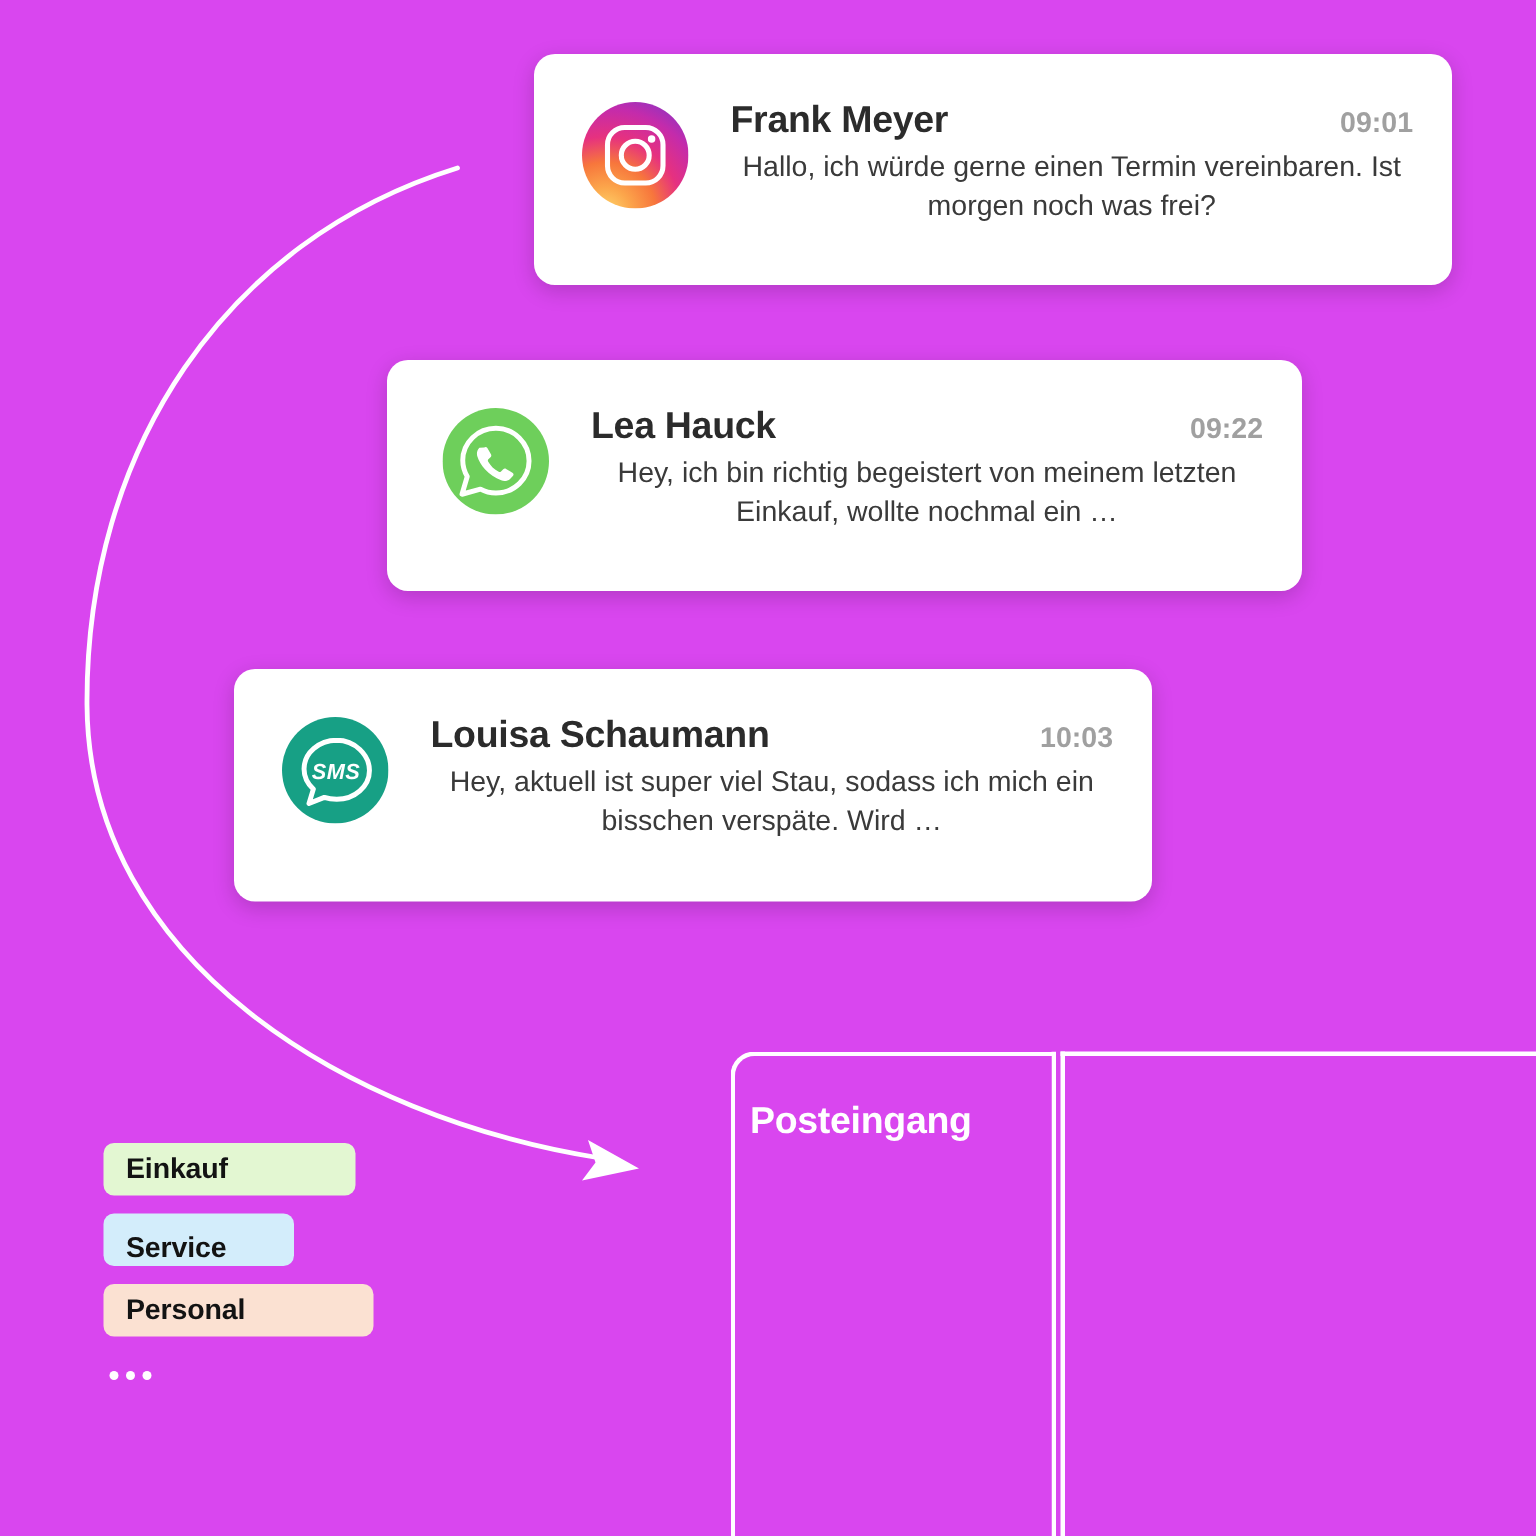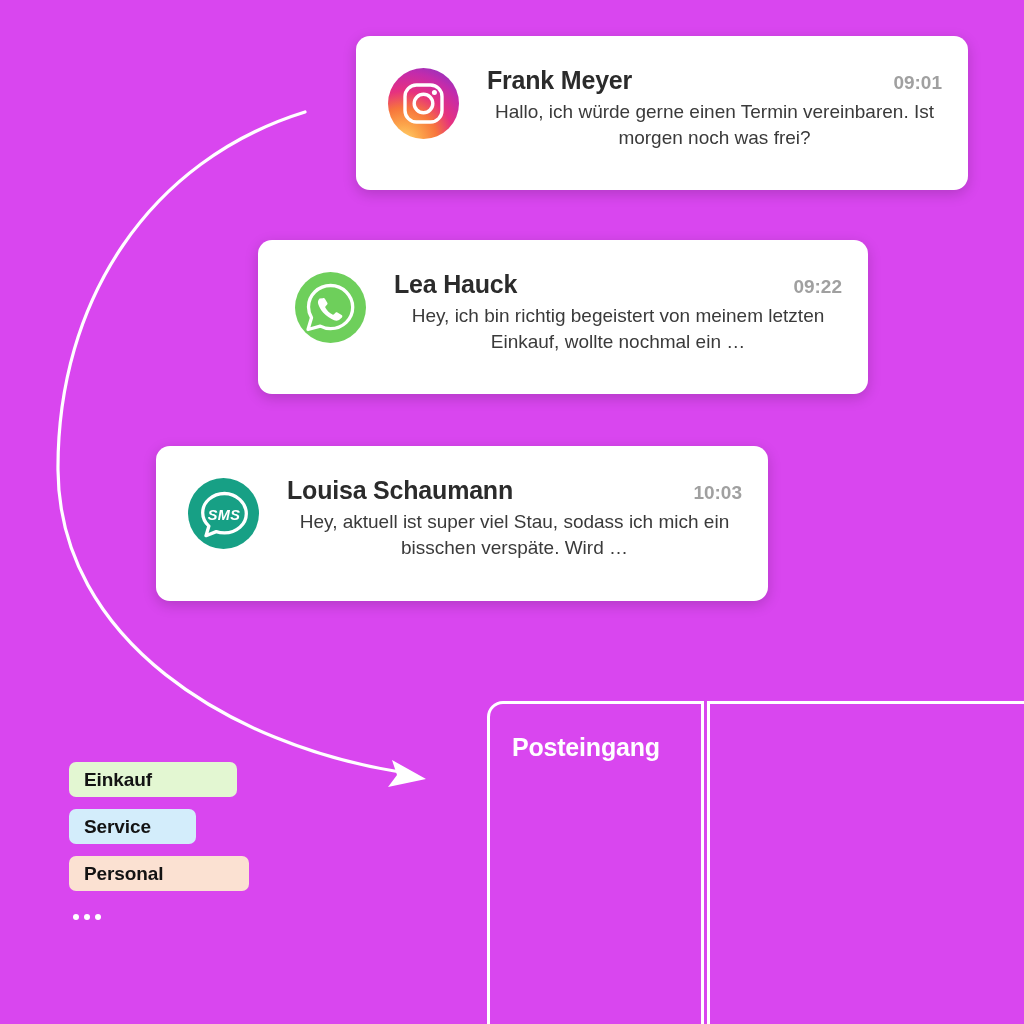--- a/index.html
+++ b/index.html
@@ -101,21 +101,21 @@
     display: flex;
     align-items: center;
     padding: 0 0 0 15px;
     box-sizing: border-box;
     font-size: 19px;
     font-weight: 700;
     color: #131313;
     letter-spacing: -0.1px;
   }
   .tag-1 { top: 762px; width: 168px; background: #e3f7d2; }
-  .tag-2 { top: 809px; width: 127px; background: #d3edfb; }
+  .tag-2 { top: 809px; width: 127px; background: #d3edfb; align-items: flex-end; }
   .tag-3 { top: 856px; width: 180px; background: #fbe1d2; }
 
   .tag-more {
     position: absolute;
     left: 73px;
     top: 908px;
     display: flex;
     gap: 5px;
     align-items: center;
     height: 18px;
@@ -149,21 +149,21 @@
     top: 701px;
     width: 330px;
     height: 340px;
     border-radius: 0;
     border-bottom: 0;
     border-left-width: 3px;
     border-right: 0;
   }
   .panel-title {
     position: absolute;
-    left: 512px;
+    left: 500px;
     top: 733px;
     font-size: 25px;
     font-weight: 700;
     color: #ffffff;
     letter-spacing: -0.2px;
     white-space: nowrap;
   }
 </style>
 </head>
 <body>

